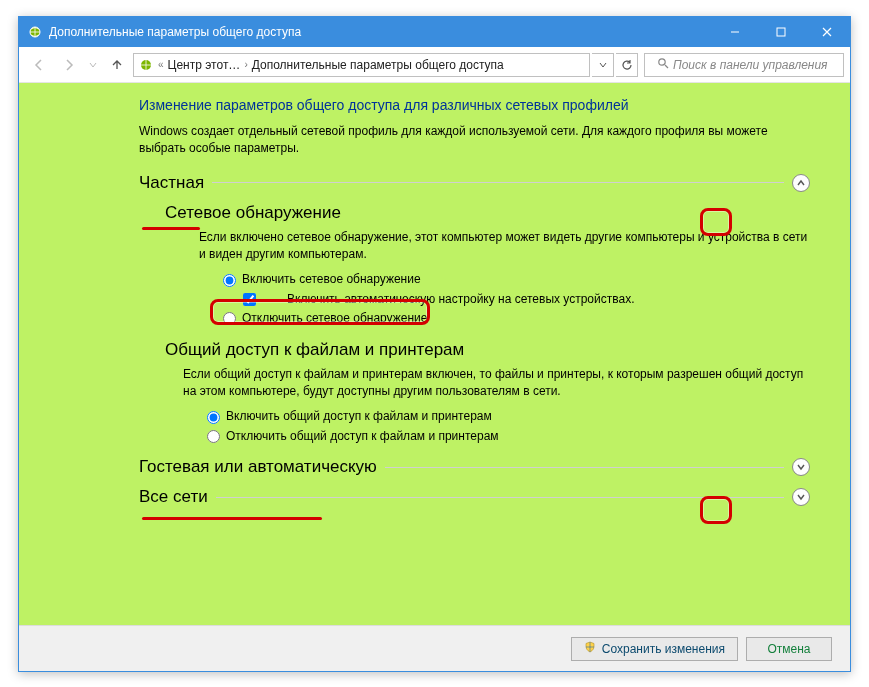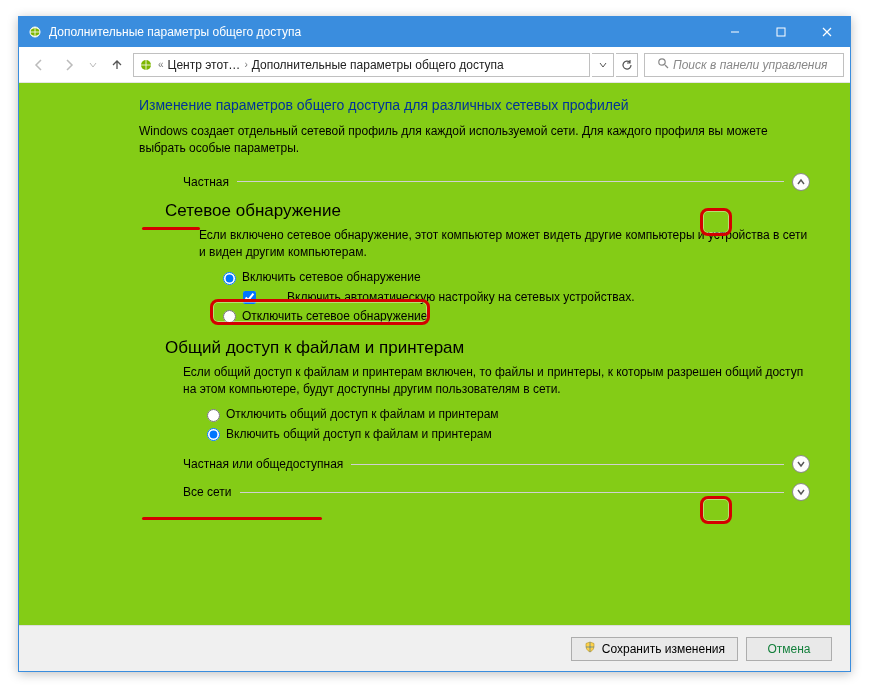--- a/index.html
+++ b/index.html
@@ -97,21 +97,21 @@
     color: #888;
     font-style: italic;
     gap: 4px;
   }
   .search-box .srch-icon { color: #888; font-style: normal; }
 
   .content {
     flex: 1;
     overflow-y: auto;
     padding: 14px 0 15px 0;
-    background: #84cc16;
+    background: #bef264;
   }
   .inner {
     margin: 0 40px 0 120px;
   }
   .page-title {
     color: #003399;
     font-size: 14px;
     margin-bottom: 10px;
   }
   .page-desc {
@@ -120,24 +120,23 @@
     margin-bottom: 16px;
     line-height: 1.4;
   }
 
   .profile-header {
     display: flex;
     align-items: center;
     margin: 6px 0 10px 0;
   }
   .profile-header .label {
-    font-size: 12px;
+    font-size: 17px;
     color: #000;
     white-space: nowrap;
-    margin-left: 44px;
   }
   .profile-header .rule {
     flex: 1;
     height: 1px;
     background: #d0d0d0;
     margin: 0 8px;
   }
   .chevron-circle {
     width: 18px; height: 18px;
     border: 1px solid #888;
@@ -183,21 +182,21 @@
     height: 24px;
     min-width: 86px;
     padding: 0 12px;
     border: 1px solid #adadad;
     background: #e9e9e9;
     font-size: 12px;
     display: flex; align-items: center; justify-content: center;
     gap: 6px;
     color: #15803d;
   }
-  .btn.disabled { color: #000000; }
+  .btn.disabled { color: #0c4a6e; }
   .shield {
     display: inline-block;
   }
 
   .annot {
     position: absolute;
     border: 3px solid #d40000;
     border-radius: 8px;
     pointer-events: none;
     box-shadow: 0 0 0 1px rgba(255,255,255,0.4) inset;
@@ -336,31 +335,31 @@
 
       <div class="section-sub">
         <div class="section-hdr">
           <span class="hdr-text">Общий доступ к файлам и принтерам</span>
           <span class="hdr-rule"></span>
         </div>
       </div>
       <div class="section-body" style="margin-left:44px;">
         <div style="margin-bottom:8px;">Если общий доступ к файлам и принтерам включен, то файлы и принтеры, к которым разрешен общий доступ на этом компьютере, будут доступны другим пользователям в сети.</div>
         <div class="opt-row">
+          <input type="radio" name="fs" checked="" style="">
+          <label>Включить общий доступ к файлам и принтерам</label>
+        </div>
+        <div class="opt-row">
           <input type="radio" name="fs" style="">
           <label>Отключить общий доступ к файлам и принтерам</label>
         </div>
-        <div class="opt-row">
-          <input type="radio" name="fs" checked="" style="">
-          <label>Включить общий доступ к файлам и принтерам</label>
-        </div>
       </div>
 
       <div class="profile-header">
-        <span class="label">Частная или общедоступная</span>
+        <span class="label">Гостевая или автоматическую</span>
         <span class="rule"></span>
         <span class="chevron-circle">
           <svg width="10" height="10">
                 <path d="M2 3 L5 7 L8 3" fill="none" stroke="currentColor" stroke-width="1.4"></path>
               </svg>
         </span>
       </div>
 
       <div class="profile-header">
         <span class="label">Все сети</span>

